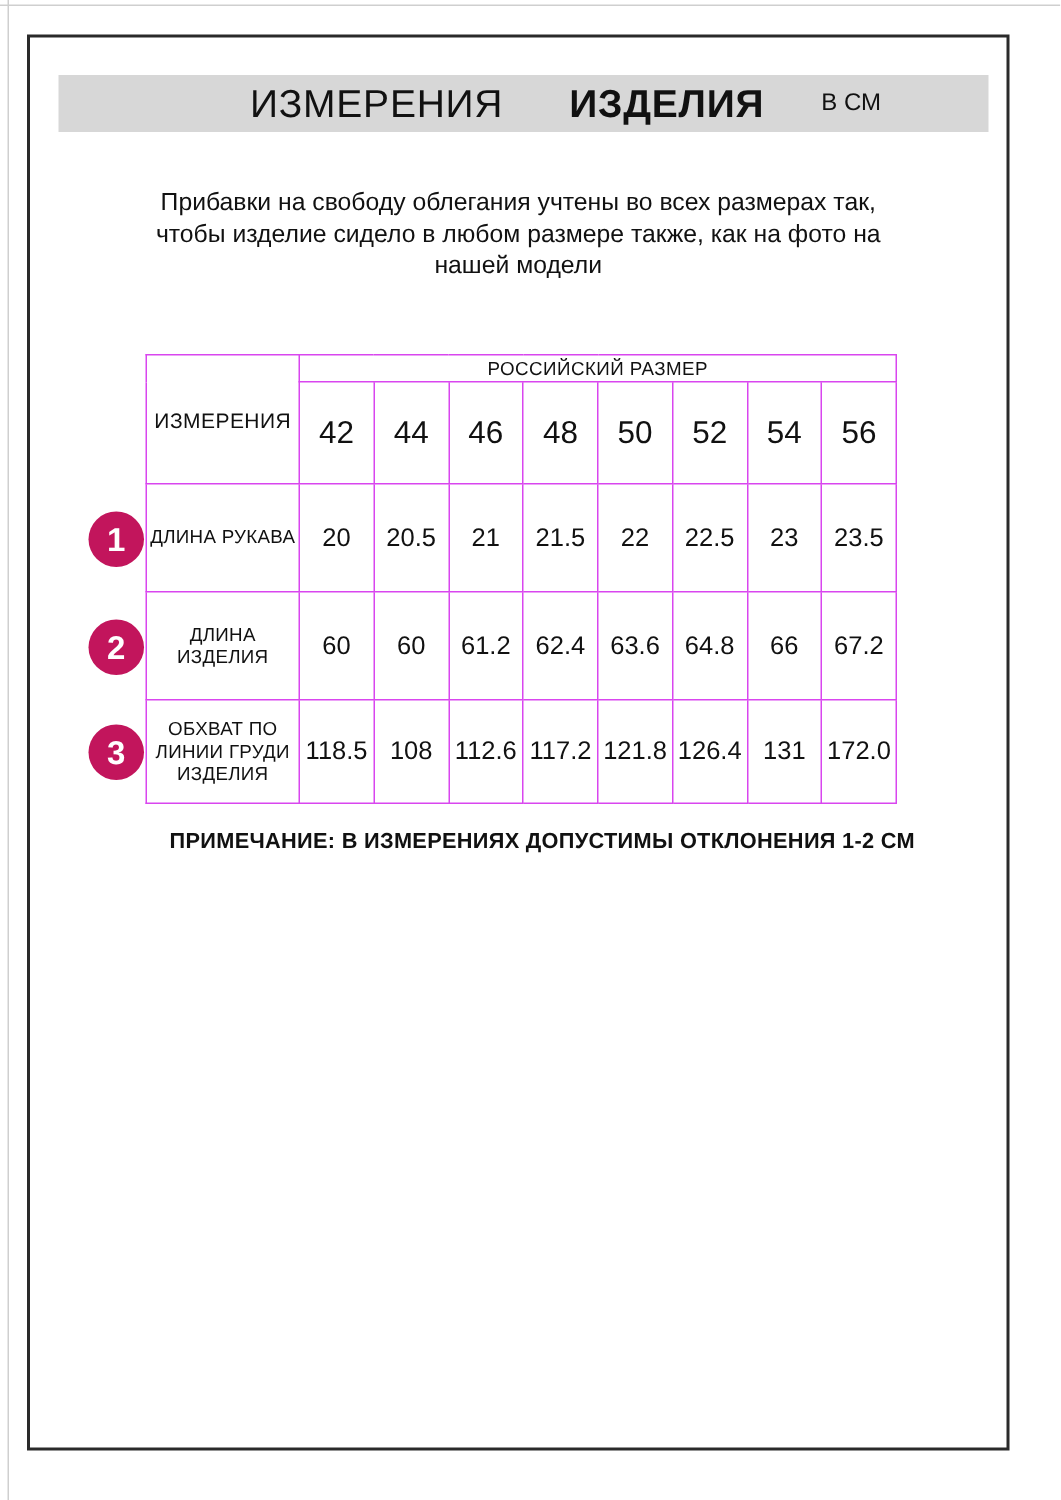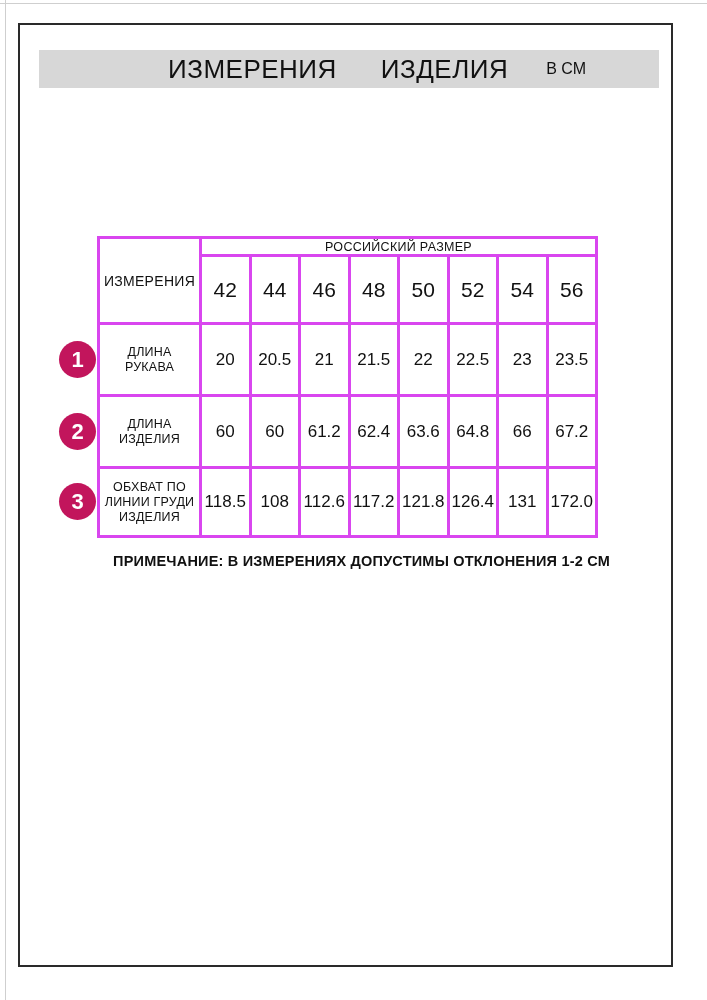--- a/index.html
+++ b/index.html
@@ -38,21 +38,21 @@
     width: 620px; height: 38px;
     background: #d7d7d7;
     display: flex;
     align-items: center;
     justify-content: center;
     padding-left: 56px;
     box-sizing: border-box;
     white-space: nowrap;
   }
   .title-part1 { font-size: 26px; font-weight: 400; letter-spacing: 0.5px; }
-  .title-part2 { font-size: 26px; font-weight: 400; margin-left: 44px; letter-spacing: 0.5px; }
+  .title-part2 { font-size: 26px; font-weight: 700; margin-left: 44px; letter-spacing: 0.5px; }
   .title-unit  { font-size: 16px; font-weight: 400; margin-left: 38px; }
   .article {
     position: absolute; left: 0; top: 76px; width: 100%;
     text-align: center; font-size: 21px; font-weight: 400;
   }
   .description {
     position: absolute; top: 100px; left: 50%;
     transform: translateX(-50%);
     width: 510px;
     text-align: center;
@@ -60,21 +60,21 @@
     line-height: 21px;
   }
   table.size-table {
     position: absolute;
     left: 77px; top: 211px;
     width: 501px;
     border-collapse: collapse;
     table-layout: fixed;
   }
   table.size-table th, table.size-table td {
-    border: 3px solid #d946ef;
+    border: 1px solid #d946ef;
     text-align: center;
     vertical-align: middle;
     padding: 0 2px;
     font-weight: 400;
     overflow: hidden;
   }
   tr.group-row { height: 18px; }
   th.size-group { font-size: 12.5px; font-weight: 400; letter-spacing: 0.3px; }
   th.measure-head { font-size: 14px; font-weight: 400; letter-spacing: 0.3px; }
   tr.sizes-row { height: 68px; }
@@ -116,20 +116,21 @@
 
   <div class="page">
 
     <div class="header-bar" style="background: rgb(215, 215, 215);">
       <span class="title-part1">ИЗМЕРЕНИЯ</span>
       <span class="title-part2">ИЗДЕЛИЯ</span>
       <span class="title-unit">В СМ</span>
     </div>
 
 
+    <div class="description">Прибавки на свободу облегания учтены во всех размерах так, чтобы изделие сидело в любом размере также, как на фото на нашей модели</div>
 
     <table class="size-table">
       <colgroup>
         <col style="width:102px">
         <col>
           <col>
           <col>
           <col>
           <col>
           <col>

